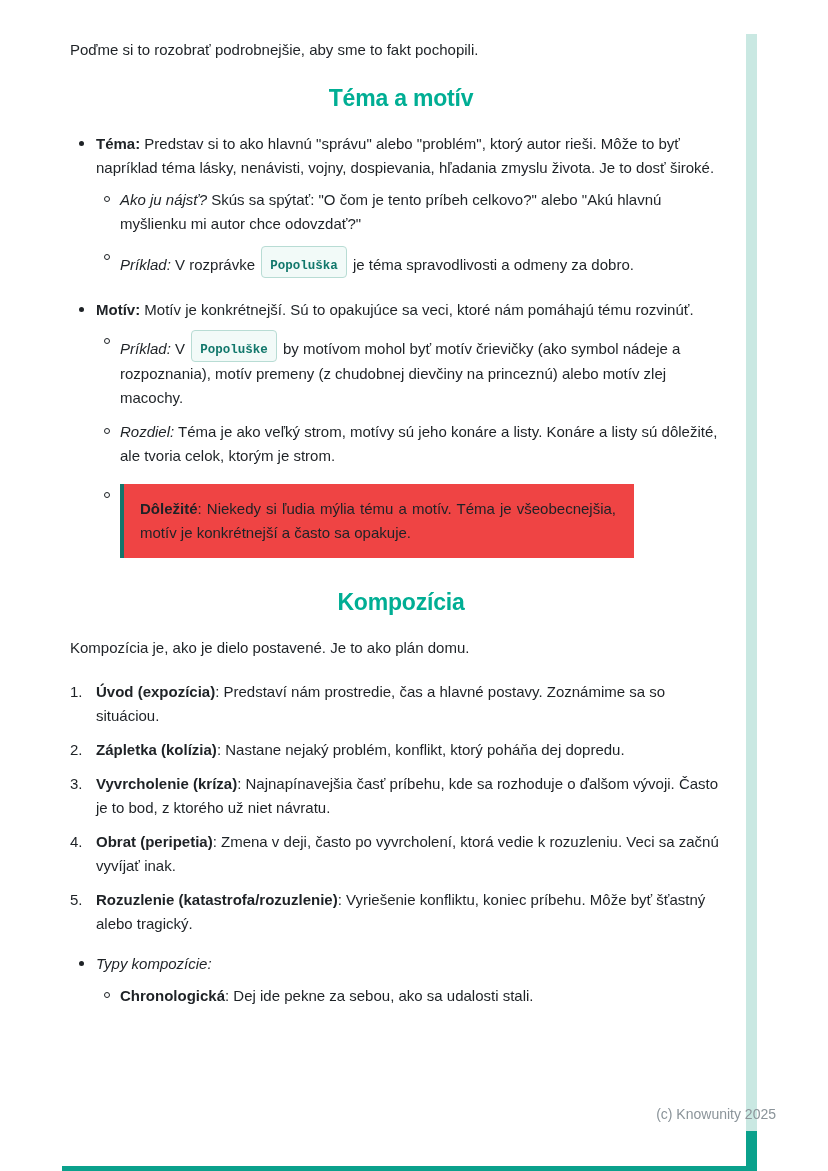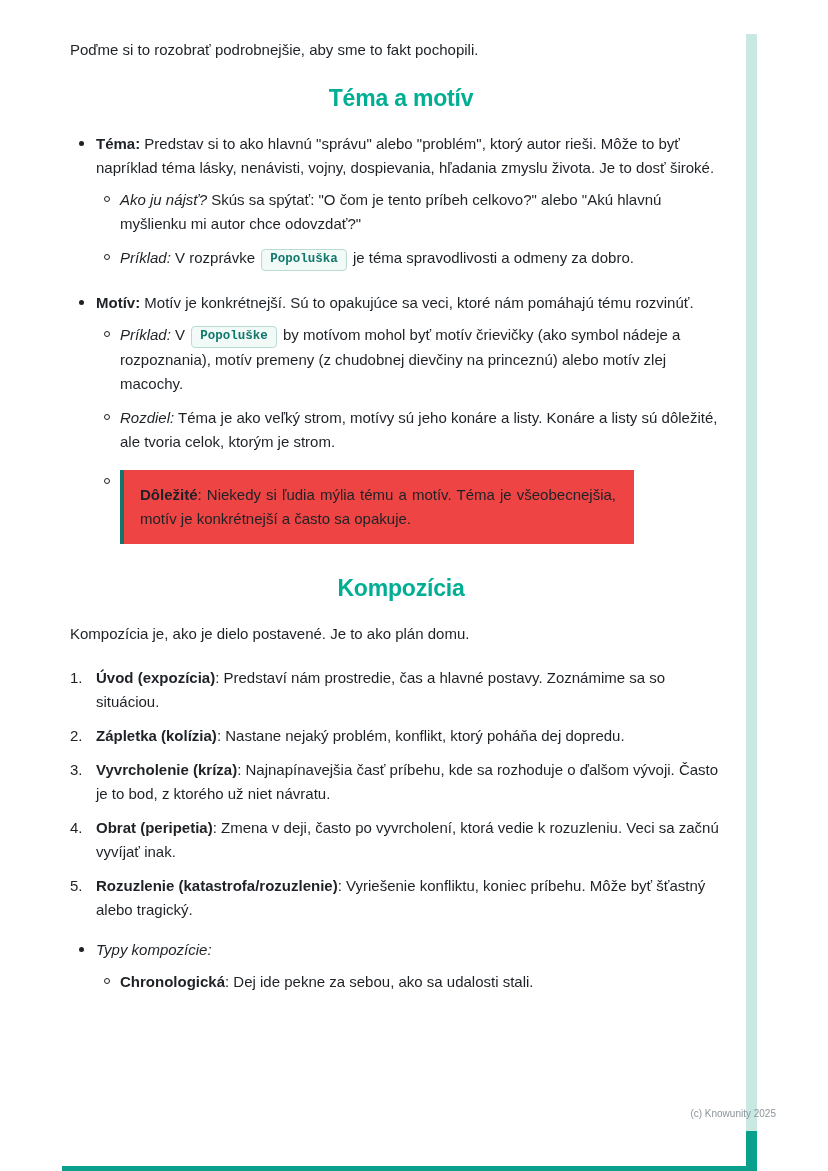--- a/index.html
+++ b/index.html
@@ -21,32 +21,32 @@
   .li.lvl1 { margin-bottom:8px; }
   .mk { flex:0 0 26px; position:relative; height:24px; }
   .dot { position:absolute; left:9px; top:9px; width:5px; height:5px; background:#1e2226; border-radius:50%; }
   .sub { margin-left:26px; }
   .sub .mk { flex:0 0 24px; }
   .ring { position:absolute; left:8px; top:8px; width:6px; height:6px; border:1.3px solid #1e2226; border-radius:50%; background:#fff; }
   .txt { flex:1; }
   .badge {
     display:inline-block; font-family:"Liberation Mono","DejaVu Sans Mono",monospace;
     font-size:12.5px; font-weight:700; color:#11776b; background:#f2faf8;
-    border:1px solid #b8dcd4; border-radius:4px; padding:1px 8px 2px; margin:0 2px;
+    border:1px solid #b8dcd4; border-radius:4px; padding:11px 8px 2px; margin:0 2px;
     line-height:17px; vertical-align:1px;
   }
   .callout-row { margin-top:16px; margin-bottom:0; }
   .callout {
     background:#ef4444; border-left:4px solid #15756b;
     padding:13px 18px 13px 16px; width:514px; text-align:justify;
   }
   .kintro { margin-bottom:20px; }
   .ol { margin-bottom:16px; }
   .num-mk { font-size:15px; line-height:24px; color:#1e2226; }
-  .footer { position:absolute; right:52px; top:1102px; font-size:10px; color:#8b949a; z-index:5; }
+  .footer { position:absolute; right:52px; top:1102px; font-size:14px; color:#8b949a; z-index:5; }
   .edge-light { position:absolute; left:746px; top:34px; width:11px; height:1097px; background:#c9e8e2; z-index:1; }
   .edge-dark { position:absolute; left:746px; top:1131px; width:11px; height:40px; background:#0aa18c; z-index:1; }
   .edge-bottom { position:absolute; left:62px; top:1166px; width:695px; height:5px; background:#0aa18c; z-index:1; }
 </style>
 </head>
 <body>
 
 <div class="content">
 
   <p class="intro">Poďme si to rozobrať podrobnejšie, aby sme to fakt pochopili.</p>

